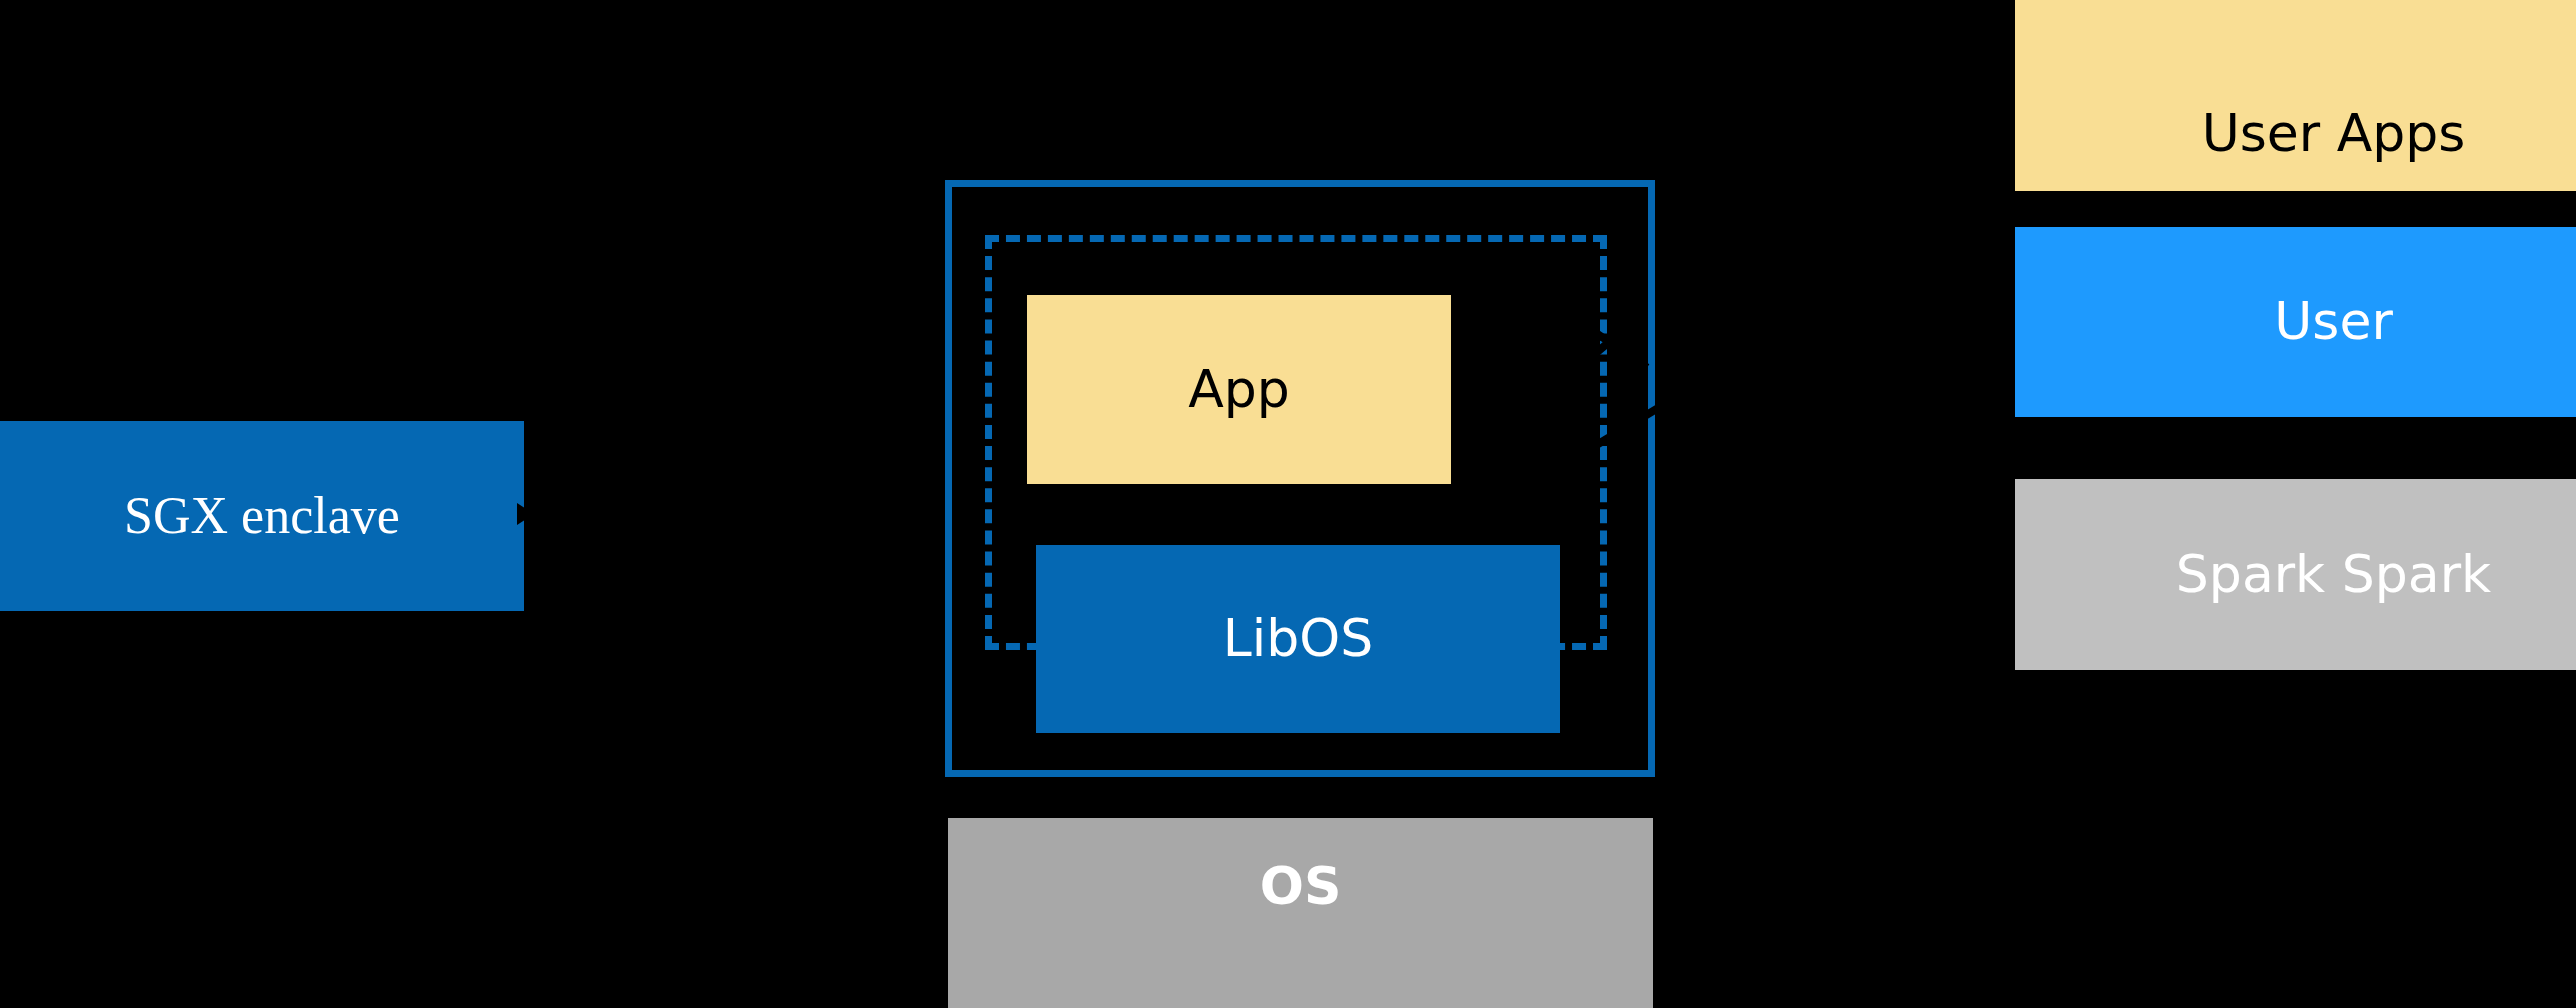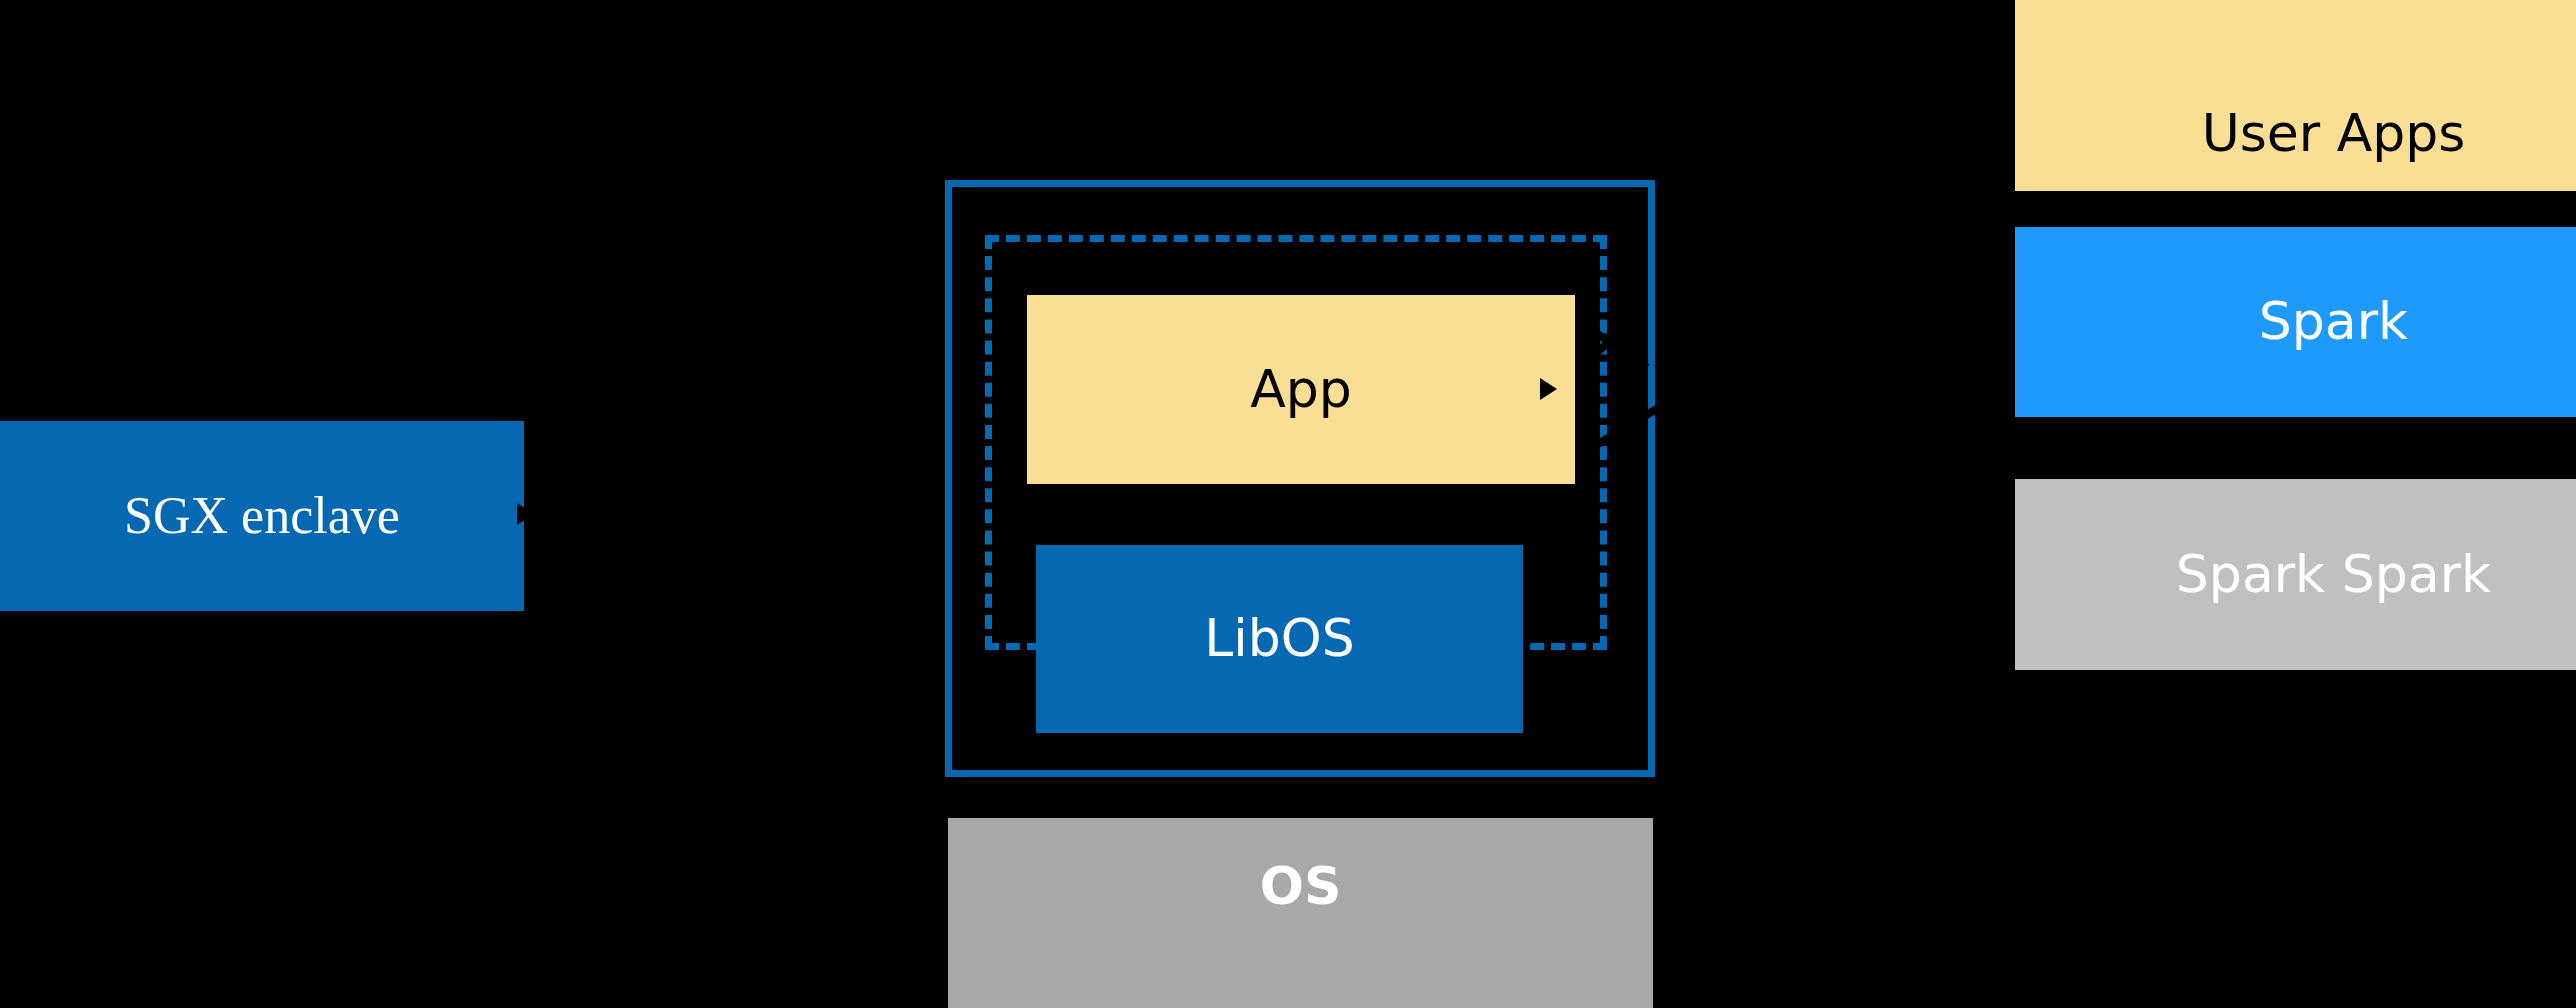--- a/index.html
+++ b/index.html
@@ -52,31 +52,31 @@
     top: 235px;
     width: 622px;
     height: 415px;
     border: 7.5px dashed #0568b3;
     background: transparent;
   }
   
   #app-box {
     left: 1027px;
     top: 295px;
-    width: 548px;
+    width: 424px;
     height: 189px;
     background: #f9de94;
     color: #000000;
     font-size: 52px;
   }
   
   #libos-box {
     left: 1036px;
     top: 545px;
-    width: 487px;
+    width: 524px;
     height: 188px;
     background: #0568b3;
     color: #ffffff;
     font-size: 52px;
   }
   
   #os-box {
     left: 948px;
     top: 818px;
     width: 705px;
@@ -194,20 +194,20 @@
   </div>
 
   <div class="box" id="os-box">
     <span>OS</span>
   </div>
 
   <div class="box right-box" id="user-apps-box">
     <span>User Apps</span>
   </div>
   <div class="box right-box" id="bigdl-box">
-    <span>Spark</span>
+    <span>User</span>
   </div>
   <div class="box right-box" id="apache-spark-box">
     <span>Spark Spark</span>
   </div>
 
 </div>
 
 
 </body></html>

